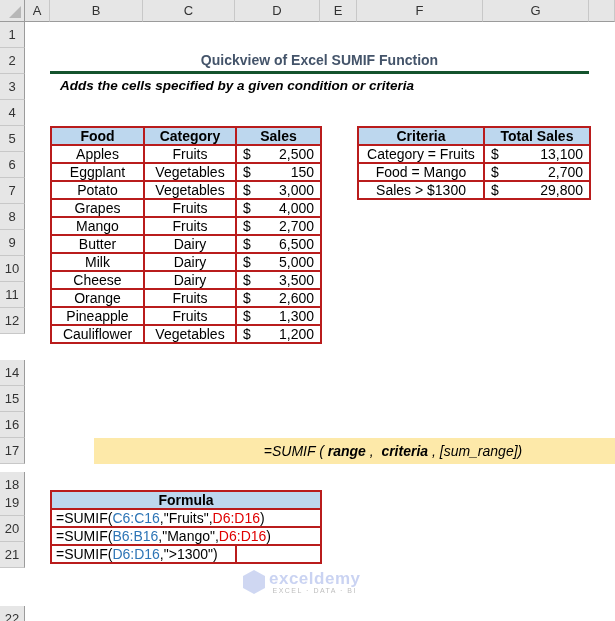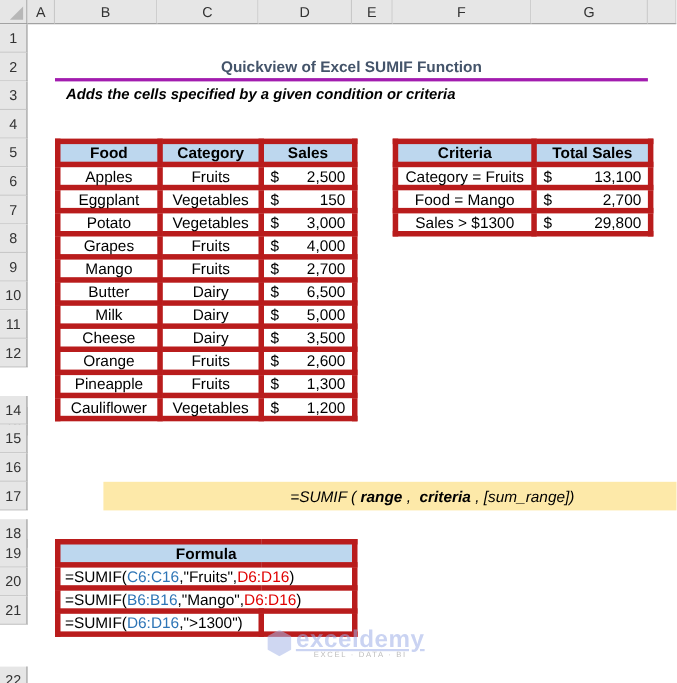--- a/index.html
+++ b/index.html
@@ -9,40 +9,40 @@
   .colhdr { position: absolute; top: 0; height: 22px; background: #e6e6e6; border-bottom: 1px solid #9b9b9b;
             border-right: 1px solid #c8c8c8; box-sizing: border-box; font-size: 13px; color: #333;
             display: flex; align-items: center; justify-content: center; }
   .corner { position: absolute; left: 0; top: 0; width: 25px; height: 22px; background: #e6e6e6;
             border-right: 1px solid #9b9b9b; border-bottom: 1px solid #9b9b9b; box-sizing: border-box; }
   .corner .tri { position: absolute; right: 3px; bottom: 3px; width: 0; height: 0;
                  border-left: 12px solid transparent; border-bottom: 12px solid #b7b7b7; }
   .rowhdr { position: absolute; left: 0; width: 25px; height: 26px; background: #e6e6e6; border-right: 1px solid #9b9b9b;
             border-bottom: 1px solid #c8c8c8; box-sizing: border-box; font-size: 13px; color: #333;
             display: flex; align-items: center; justify-content: center; }
-  .title { position: absolute; left: 50px; top: 48px; width: 539px; height: 26px; border-bottom: 3px solid #a21caf;
+  .title { position: absolute; left: 50px; top: 48px; width: 539px; height: 26px; border-bottom: 3px solid #14532d;
            box-sizing: border-box; display: flex; align-items: center; justify-content: center;
            font-weight: bold; font-size: 14px; color: #44546a; }
   .subtitle { position: absolute; left: 60px; top: 78px; font-weight: bold; font-style: italic; font-size: 13.5px; color: #000; }
   table { border-collapse: collapse; position: absolute; font-size: 14px; color: #000; }
-  td, th { border: 5px solid #b91c1c; height: 16px; padding: 0 6px; box-sizing: border-box; white-space: nowrap; }
+  td, th { border: 2px solid #b91c1c; height: 16px; padding: 0 6px; box-sizing: border-box; white-space: nowrap; }
   th { background: #bdd7ee; font-weight: bold; text-align: center; }
   td.c { text-align: center; }
   td.money { padding: 0 6px; }
   td.money .cur { float: left; }
   td.money .val { float: right; }
   .formula-bar { position: absolute; left: 50px; top: 438px; width: 598px; height: 26px; background: #fde9a9;
                  display: flex; align-items: center; justify-content: center; font-style: italic; font-size: 14px; color: #000; margin-left: 44px; }
   .formula-bar b { font-weight: bold; }
   .blue { color: #2e75b6; }
   .red { color: #e00000; }
   .watermark { position: absolute; left: 243px; top: 570px; display: flex; align-items: center; opacity: 0.55; }
   .wm-logo { width: 22px; height: 24px; background: #a8b8e8; clip-path: polygon(50% 0, 100% 25%, 100% 75%, 50% 100%, 0 75%, 0 25%); }
   .wm-text { margin-left: 4px; line-height: 1; }
-  .wm-big { font-size: 22px; font-weight: bold; color: #9fb0e8; letter-spacing: 0.5px; text-decoration: underline; }
+  .wm-big { font-size: 17px; font-weight: bold; color: #9fb0e8; letter-spacing: 0.5px; }
   .wm-small { font-size: 7px; color: #888; letter-spacing: 1.5px; text-align: center; }
 </style>
 </head>
 <body>
 
 <div class="sheet">
   <div class="corner">
       <div class="tri"></div>
     </div>
   <div id="colhdrs">

